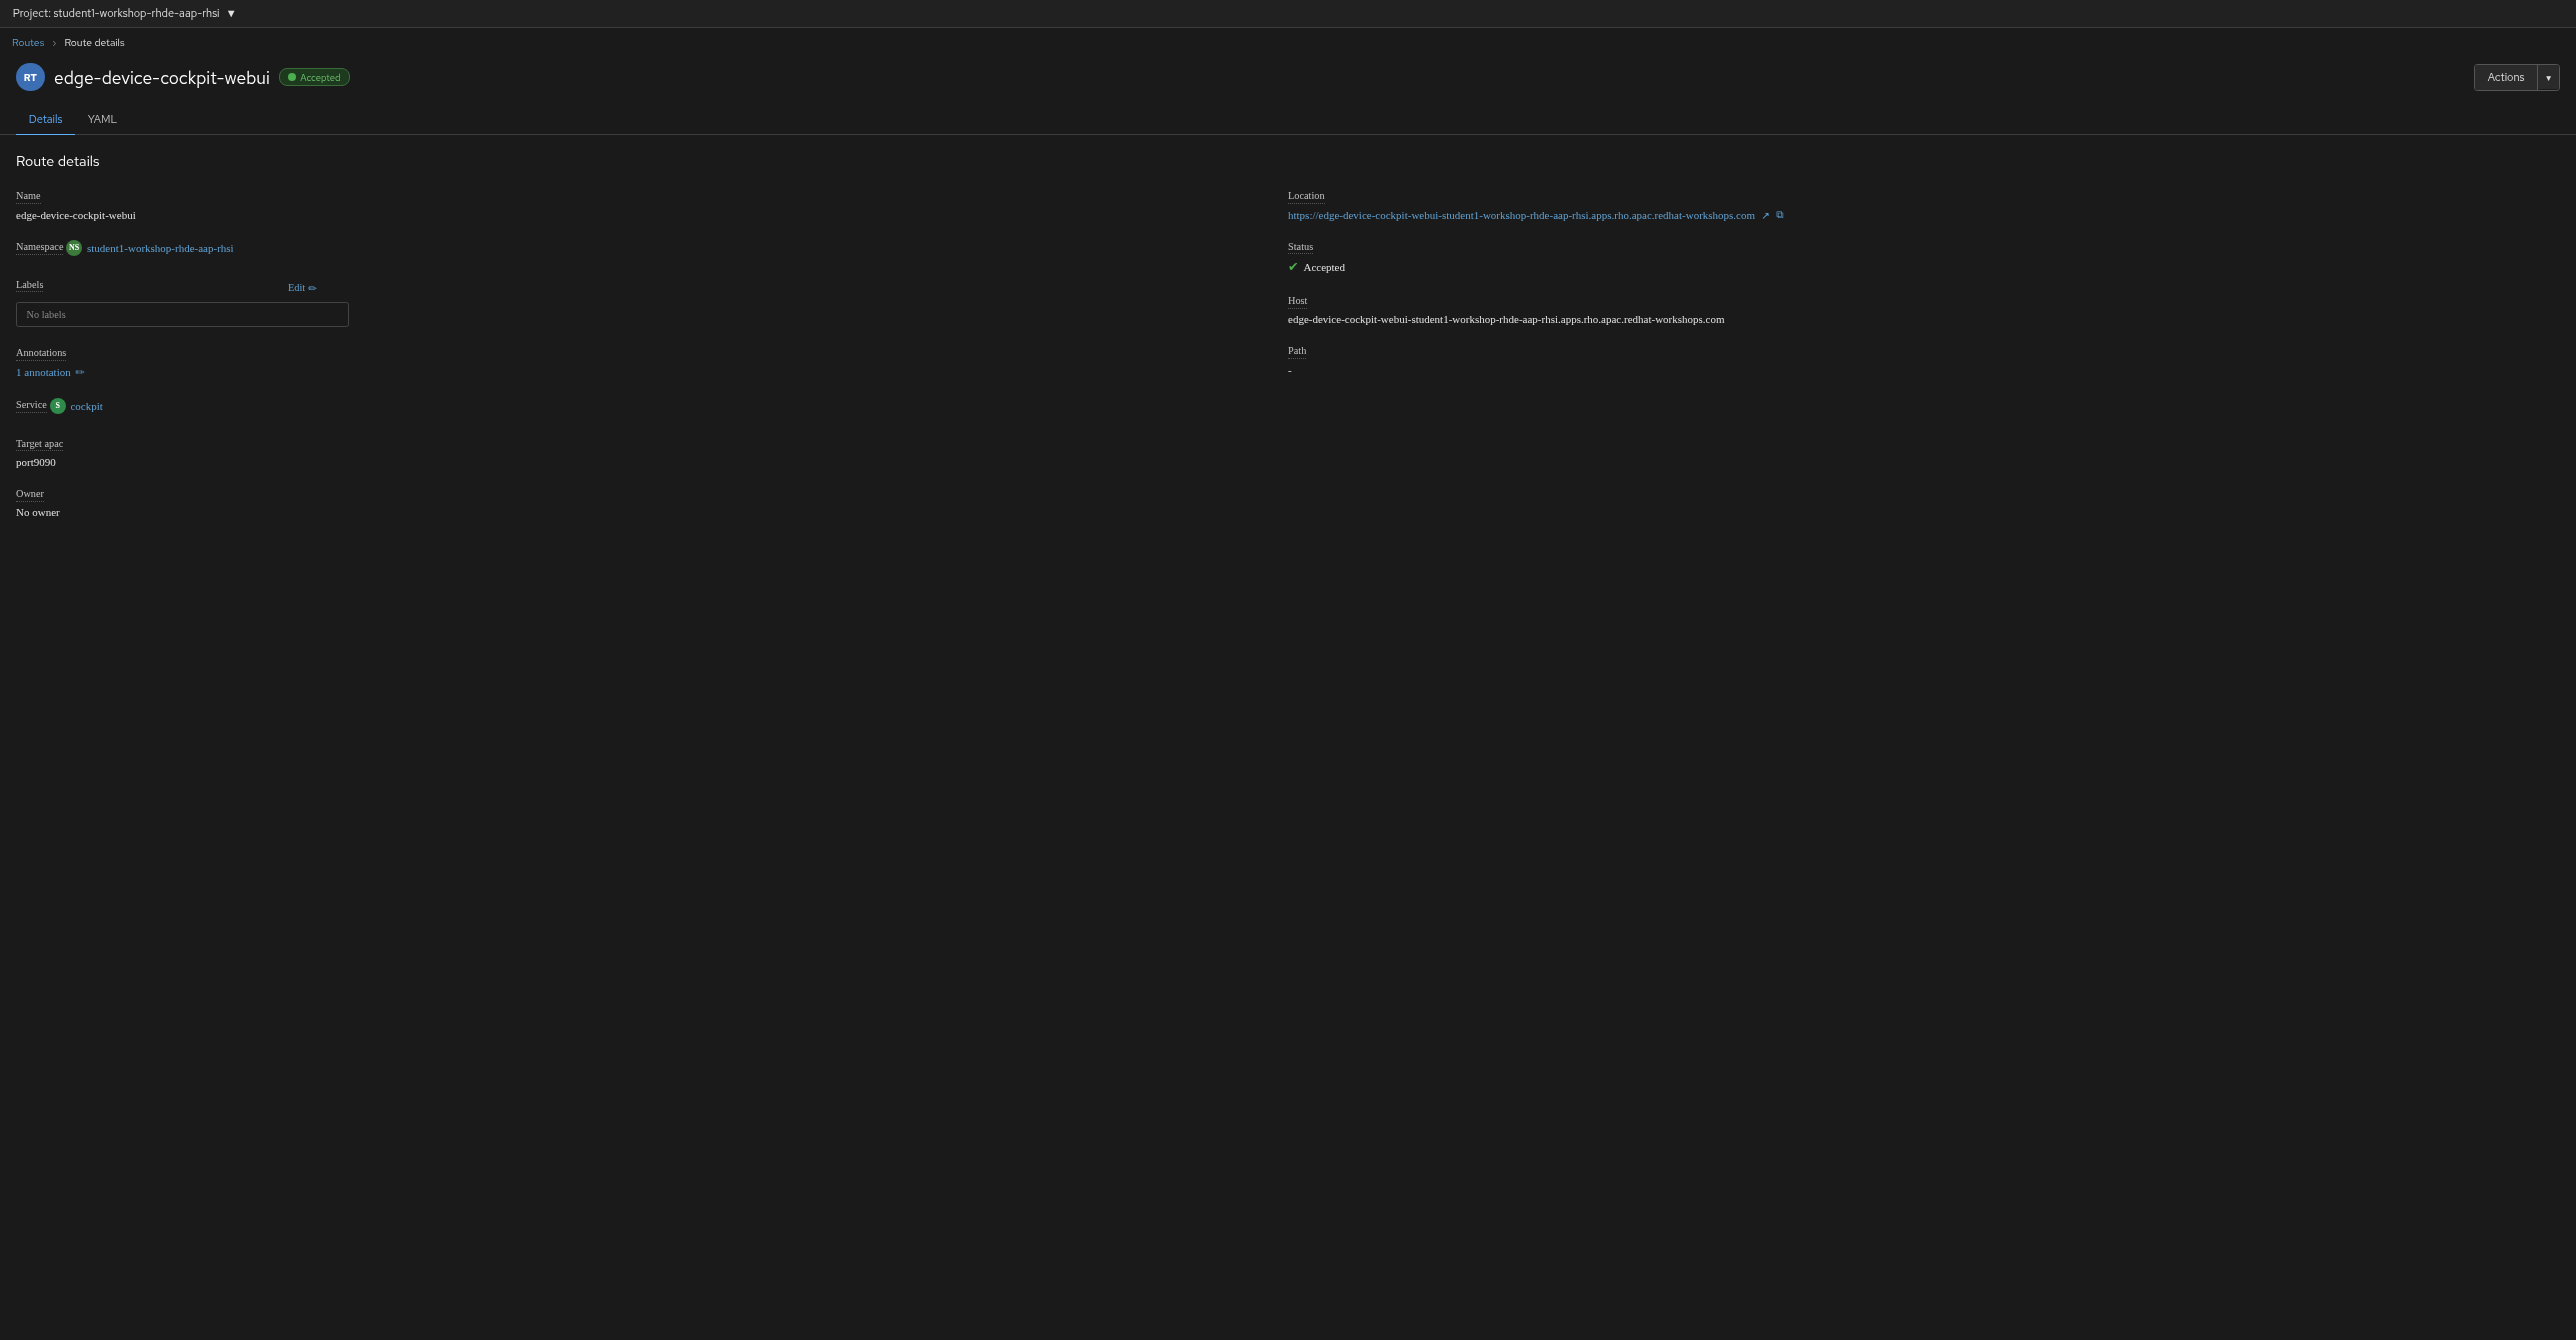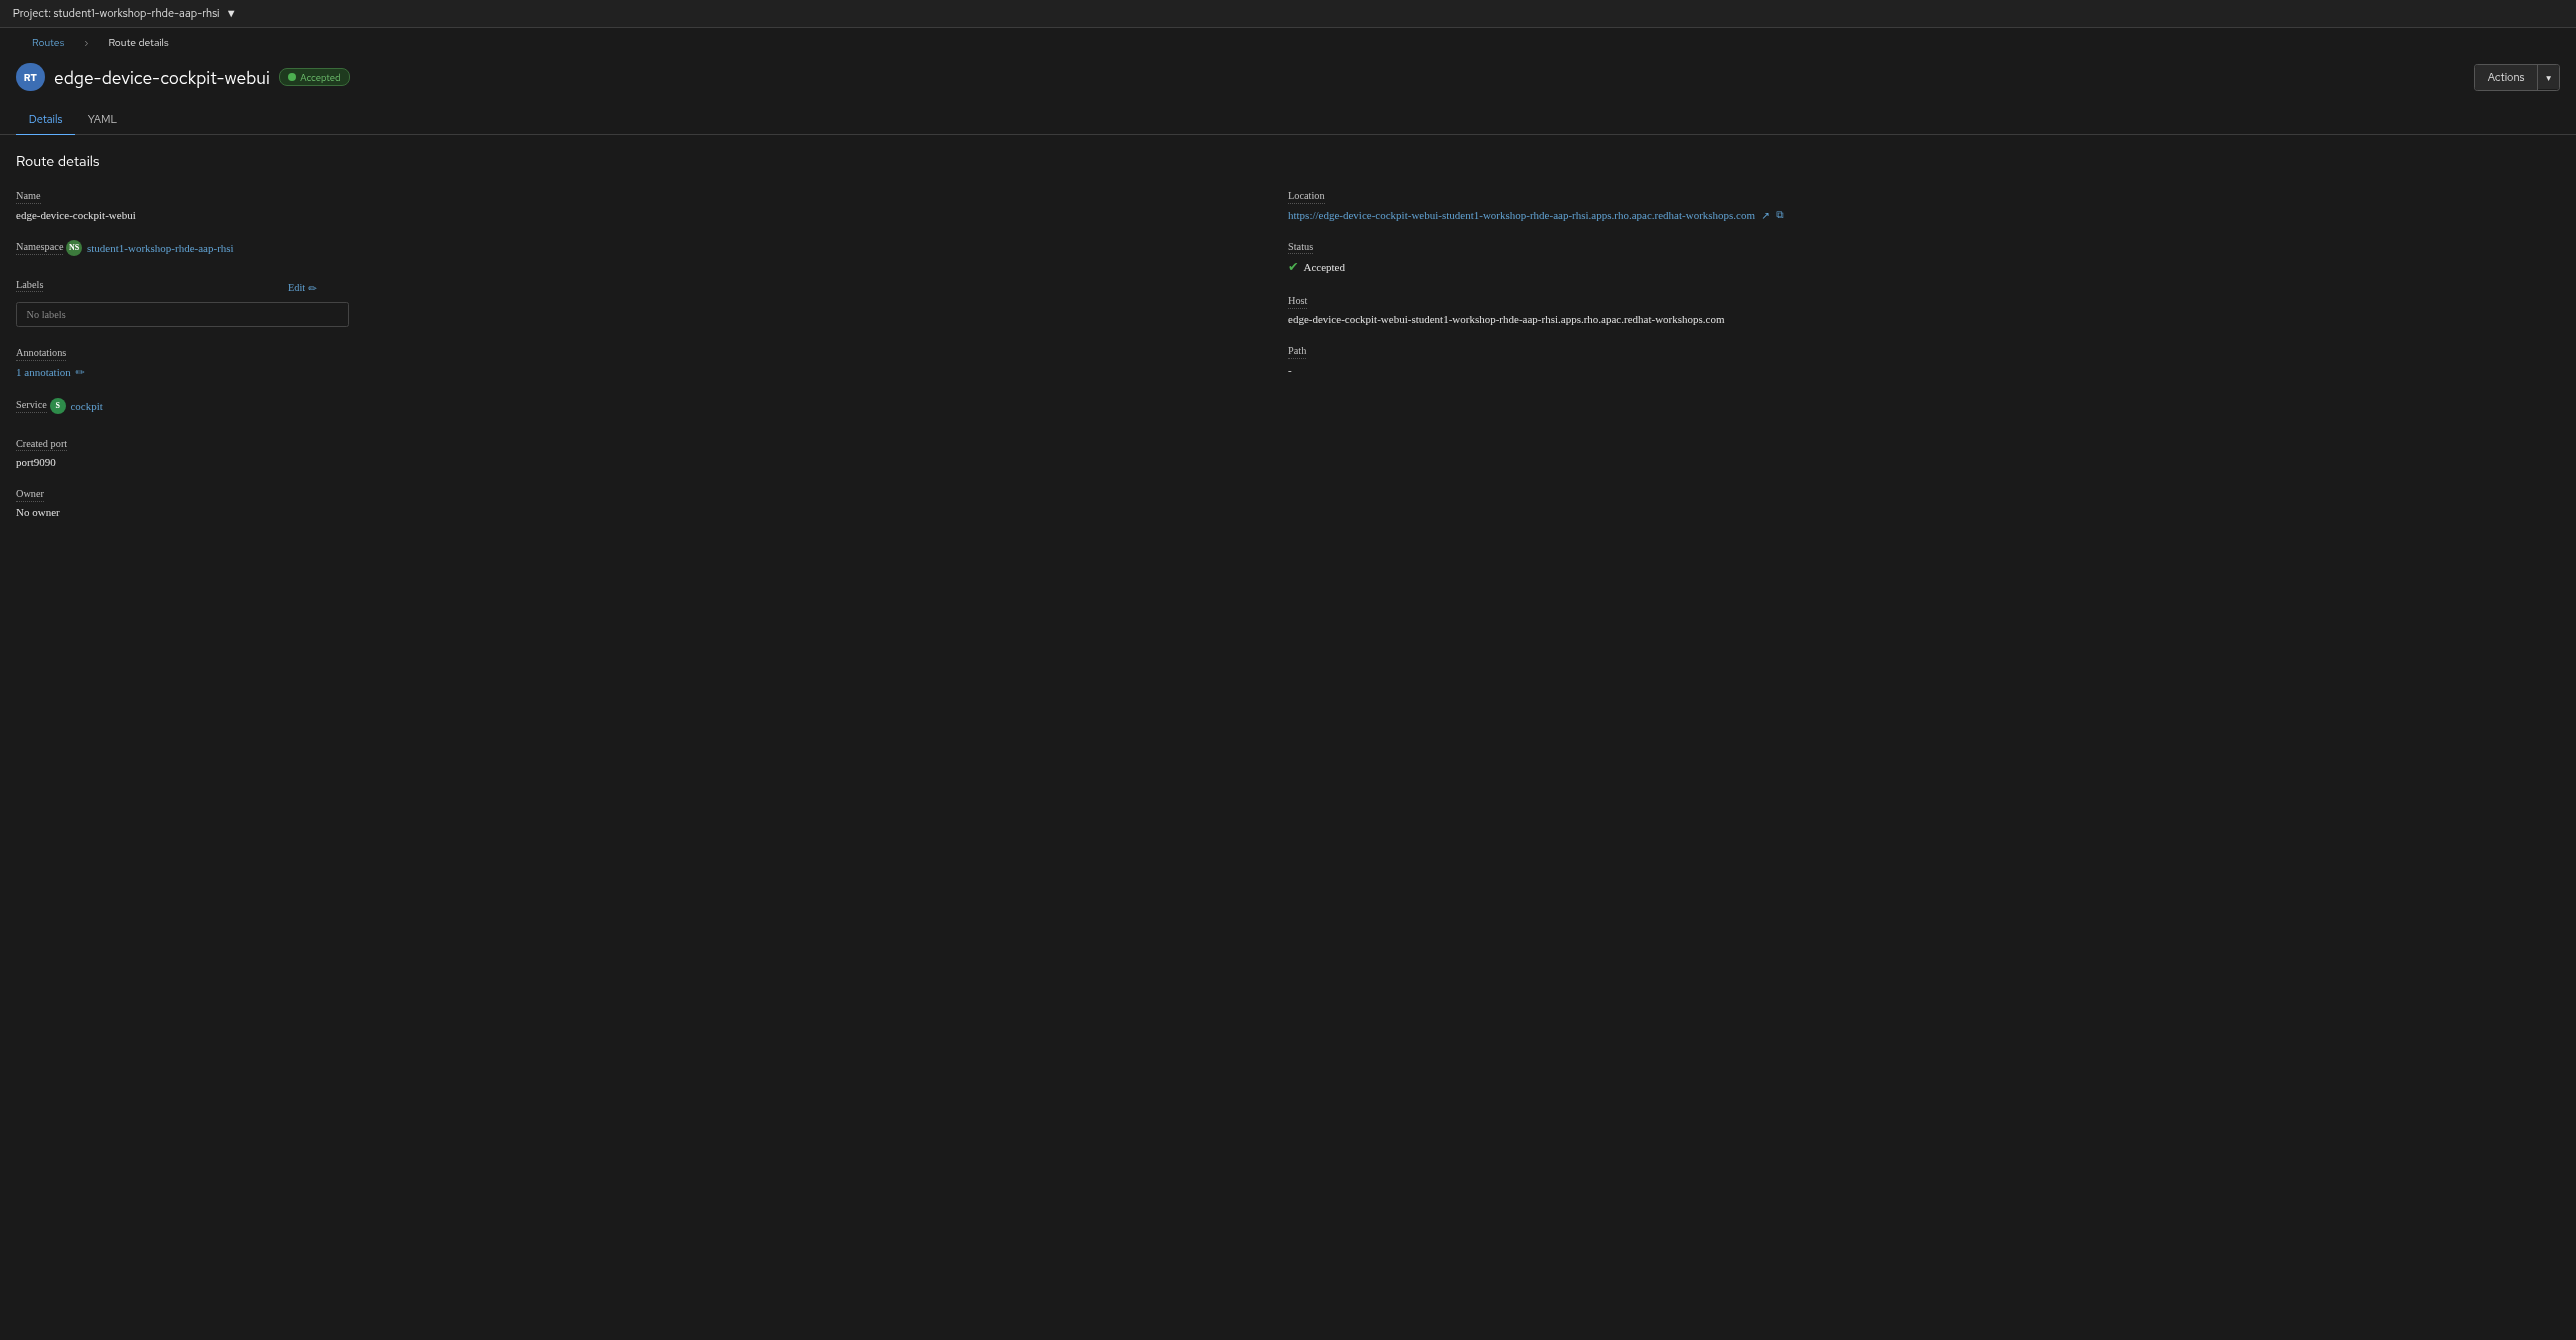--- a/index.html
+++ b/index.html
@@ -21,23 +21,23 @@
       background-color: #212121;
       border-bottom: 0.8px solid #3c3c3c;
       padding: 6.3px 12.7px;
       display: flex;
       align-items: center;
       gap: 6.3px;
     }
 
     
     .breadcrumb {
-      padding: 8px 32px;
-      display: flex;
-      gap: 20px;
+      padding: 8px 12px;
+      display: flex;
+      gap: 8px;
       font-size: 10.3px;
     }
 
     .breadcrumb-link {
       color: #60a0d0;
       cursor: pointer;
       text-decoration: none;
     }
 
     .breadcrumb-separator {
@@ -386,21 +386,21 @@
         <div class="detail-label">Service</div>
         <div class="namespace-badge">
           <div class="service-icon">
             <span>S</span>
           </div>
           <a class="detail-value link">cockpit</a>
         </div>
       </div>
 
       <div class="detail-item">
-        <div class="detail-label">Created port</div>
+        <div class="detail-label">Target apac</div>
         <div class="detail-value">port9090</div>
       </div>
 
 
       <div class="detail-item">
         <div class="detail-label">Owner</div>
         <div class="detail-value">No owner</div>
       </div>
 
     </div>

